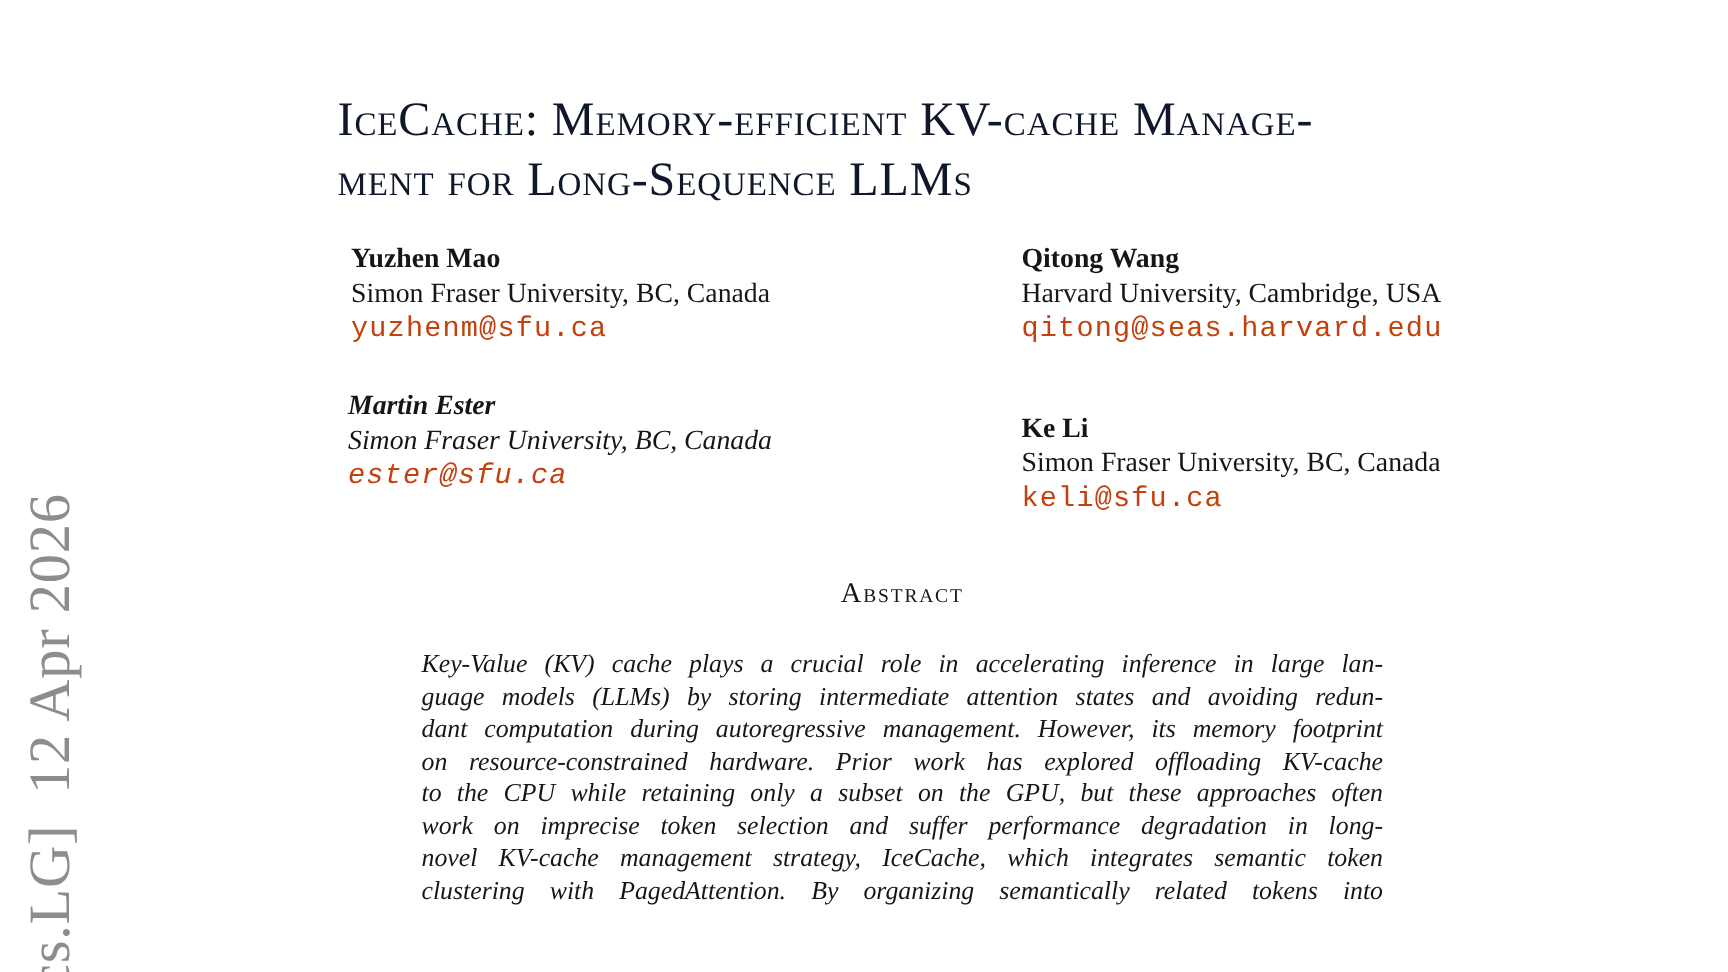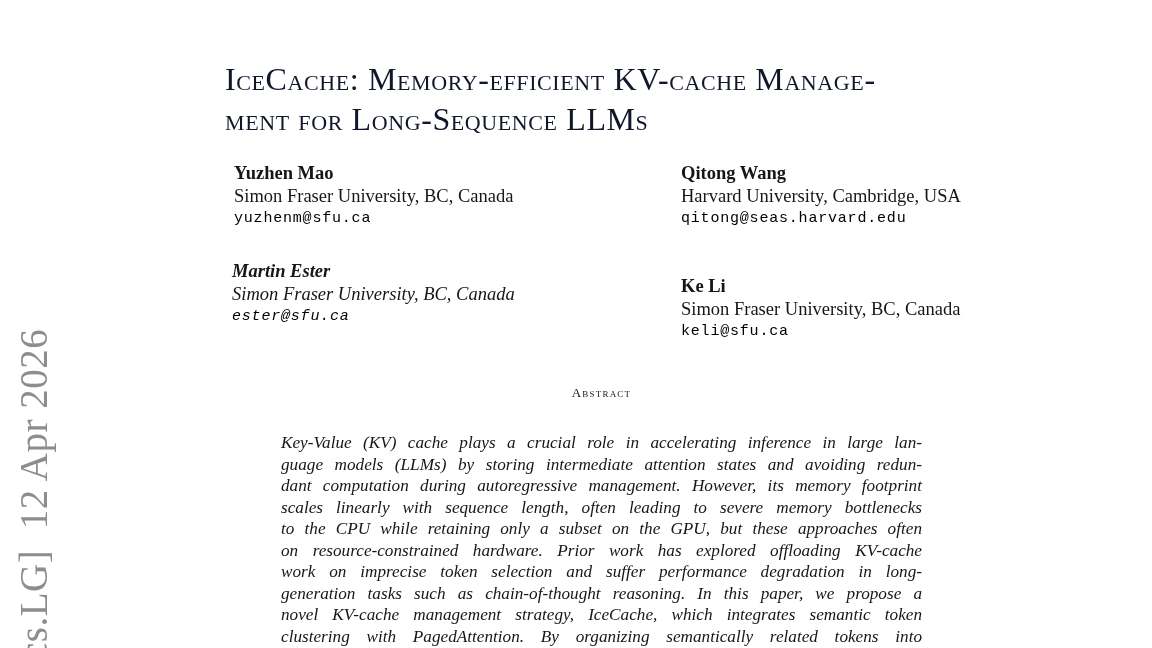--- a/index.html
+++ b/index.html
@@ -46,34 +46,34 @@
 
   .author { position: absolute; width: 460px; }
   .auth-1 { left: 222px; top: 161px; margin-left: 12px; }
   .auth-2 { left: 681px; top: 161px; }
   .auth-3 { left: 232px; top: 259px; font-style: italic; }
   .auth-4 { left: 681px; top: 274px; }
   .a-name  { font-size: 18.5px; font-weight: bold; line-height: 24px; white-space: nowrap; }
   .a-affil { font-size: 18.5px; line-height: 23px; white-space: nowrap; }
   .a-email {
     font-family: "Liberation Mono", monospace;
-    font-size: 15px;
+    font-size: 19px;
     line-height: 22px;
     letter-spacing: 0.8px;
-    color: #000000;
+    color: #c2410c;
     white-space: nowrap;
   }
 
   .abs-head {
     position: absolute;
     left: 281px;
     top: 385px;
     width: 641px;
     text-align: center;
-    font-size: 13px;
+    font-size: 19px;
     font-variant: small-caps;
     letter-spacing: 1.2px;
   }
   .abs {
     position: absolute;
     left: 281px;
     top: 432px;
     width: 641px;
     font-size: 17.2px;
     line-height: 21.5px;
@@ -119,22 +119,20 @@
     <div class="a-affil">Simon Fraser University, BC, Canada</div>
     <div class="a-email">keli@sfu.ca</div>
   </div>
 
   <div class="abs-head">Abstract</div>
 
   <div class="abs">
     <div class="abs-line">Key-Value (KV) cache plays a crucial role in accelerating inference in large lan-</div>
     <div class="abs-line">guage models (LLMs) by storing intermediate attention states and avoiding redun-</div>
     <div class="abs-line">dant computation during autoregressive management. However, its memory footprint</div>
-    <div class="abs-line">scales linearly with sequence length, often leading to severe memory bottlenecks</div>
+    <div class="abs-line">on resource-constrained hardware. Prior work has explored offloading KV-cache</div>
     <div class="abs-line">to the CPU while retaining only a subset on the GPU, but these approaches often</div>
-    <div class="abs-line">on resource-constrained hardware. Prior work has explored offloading KV-cache</div>
     <div class="abs-line">work on imprecise token selection and suffer performance degradation in long-</div>
-    <div class="abs-line">generation tasks such as chain-of-thought reasoning. In this paper, we propose a</div>
     <div class="abs-line">novel KV-cache management strategy, IceCache, which integrates semantic token</div>
     <div class="abs-line">clustering with PagedAttention. By organizing semantically related tokens into</div>
   </div>
 
 </div>
 
 </body></html>

